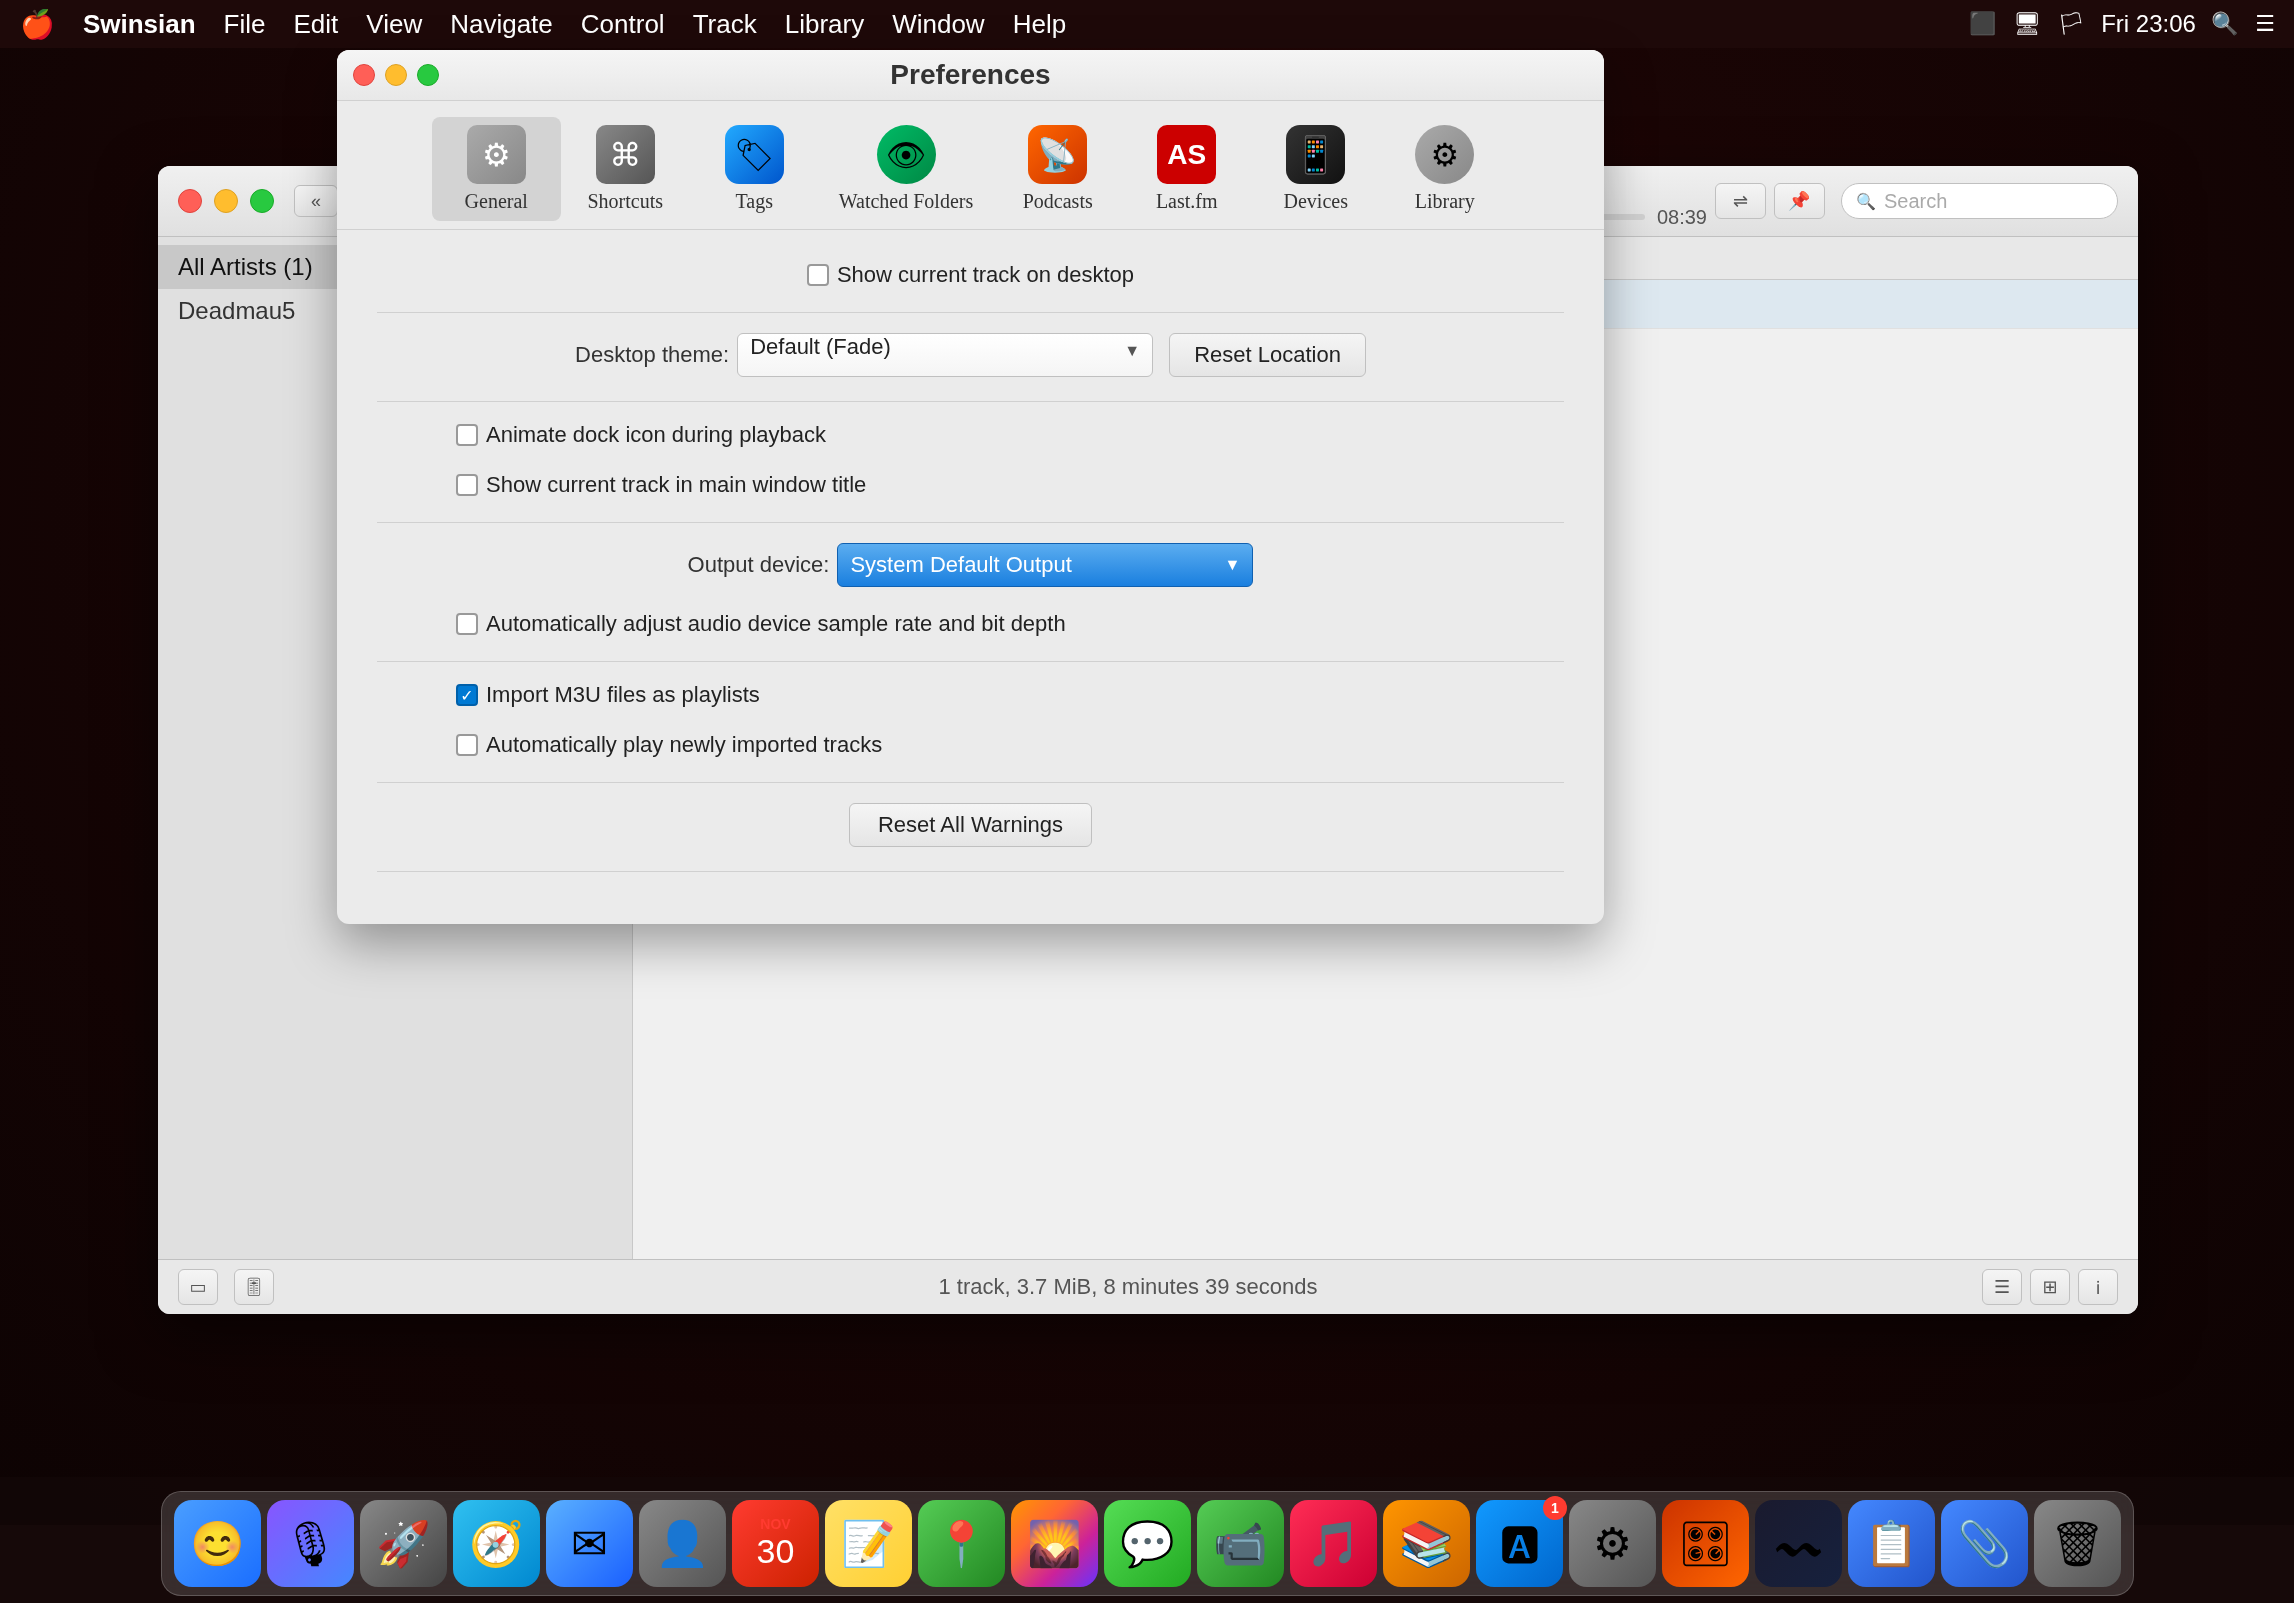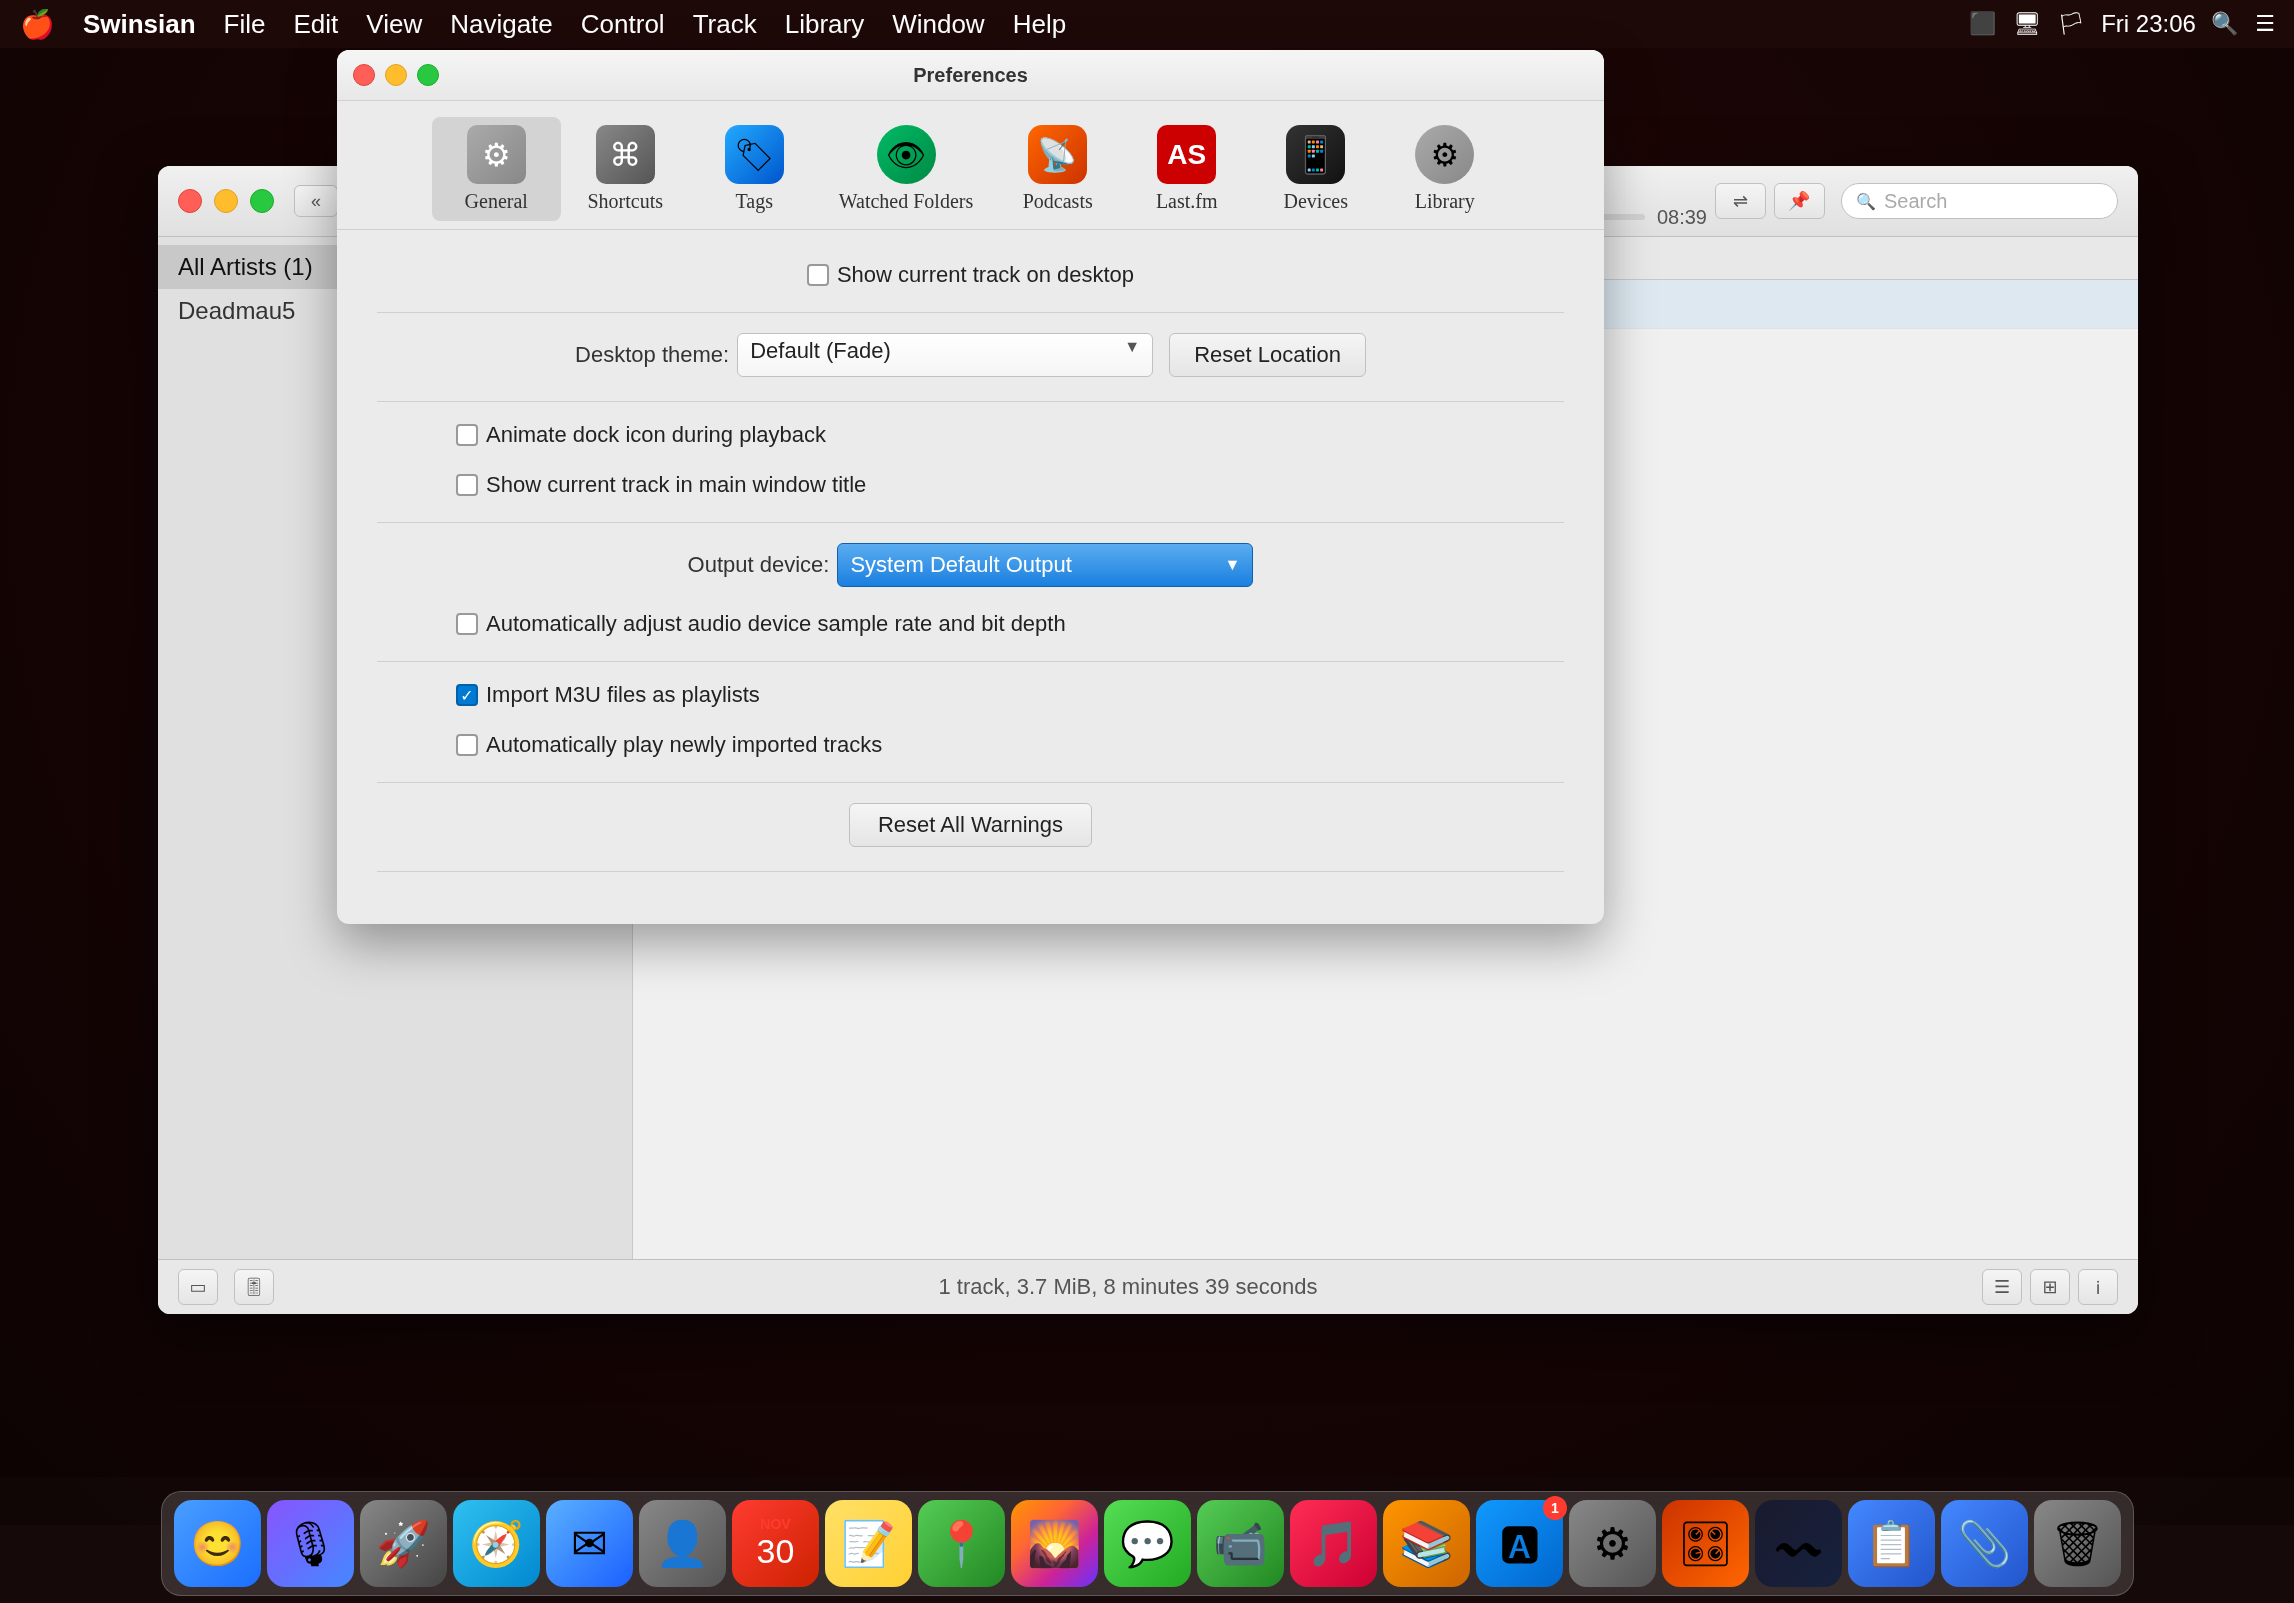--- a/index.html
+++ b/index.html
@@ -317,21 +317,21 @@
     }
     .pref-tl {
       width: 22px;
       height: 22px;
       border-radius: 50%;
     }
     .pref-title {
       position: absolute;
       left: 50%;
       transform: translateX(-50%);
-      font-size: 20px;
+      font-size: 28px;
       font-weight: 600;
       color: #333;
     }
 
     
     .pref-toolbar {
       display: flex;
       justify-content: center;
       gap: 0;
       padding: 16px 20px 8px;
@@ -403,25 +403,25 @@
       display: flex;
       align-items: center;
       gap: 16px;
     }
     .pref-select {
       width: 416px;
       height: 44px;
       background: linear-gradient(to bottom, #fff, #f5f5f5);
       border: 1px solid #c0c0c0;
       border-radius: 6px;
-      padding: 4px 12px;
+      padding: 16px 12px;
       font-size: 22px;
       color: #222;
       display: flex;
-      align-items: flex-start;
+      align-items: flex-end;
       justify-content: space-between;
       cursor: pointer;
     }
     .pref-select-chevron { color: #555; font-size: 16px; }
 
     .reset-location-btn {
       height: 44px;
       padding: 0 24px;
       background: linear-gradient(to bottom, #f5f5f5, #e5e5e5);
       border: 1px solid #c0c0c0;

